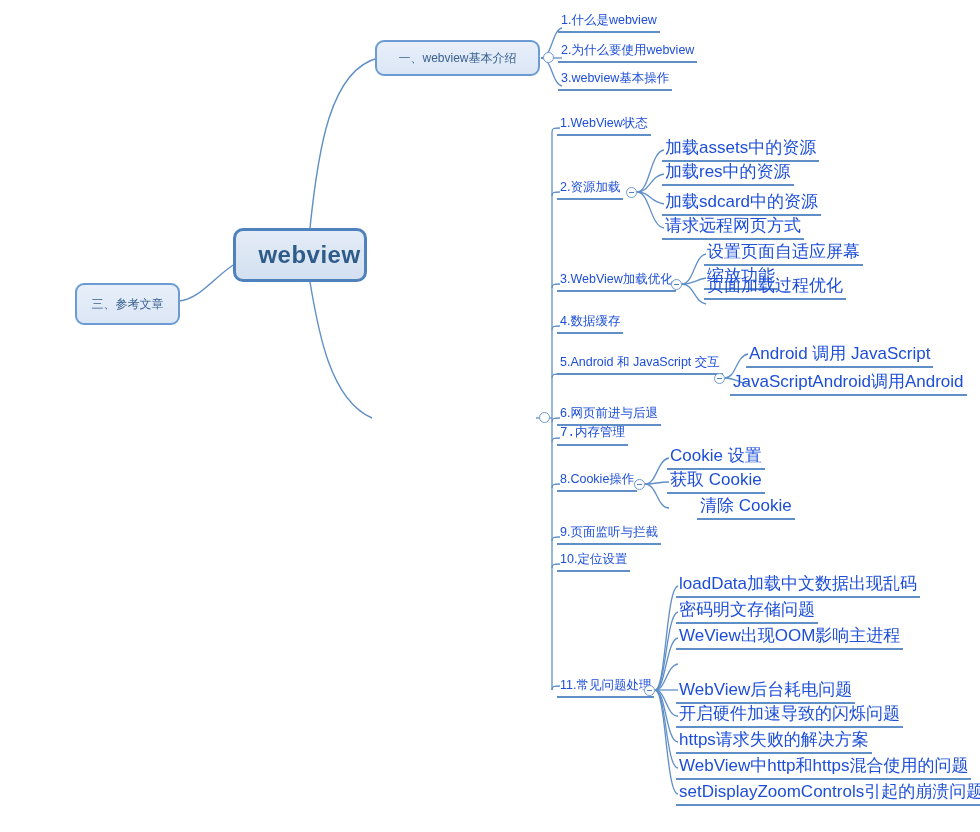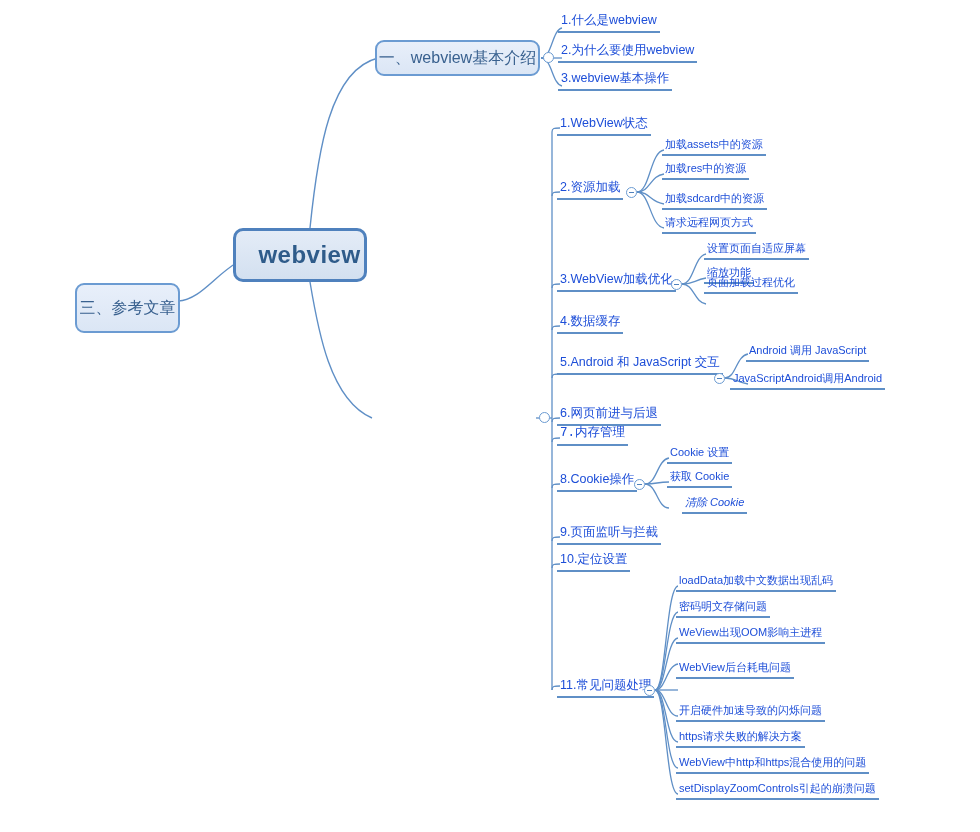--- a/index.html
+++ b/index.html
@@ -49,21 +49,21 @@
   .branch-node {
     position: absolute;
     box-sizing: border-box;
     background: linear-gradient(180deg, #e8effa 0%, #dbe6f5 100%);
     border: 2px solid #6b9bd2;
     border-radius: 9px;
     display: flex;
     align-items: center;
     justify-content: center;
     color: #39618f;
-    font-size: 16px;
+    font-size: 12px;
     white-space: nowrap;
   }
 
   
   .topic {
     position: absolute;
     white-space: nowrap;
     color: #1d4ed8;
     line-height: 1;
   }
@@ -71,21 +71,21 @@
     display: inline-block;
     padding: 0 3px 3px 3px;
   }
   .topic .rule {
     display: block;
     height: 2px;
     background: #5f8fc6;
     margin-top: 1px;
   }
   .lvl2 { font-size: 12.5px; }
-  .lvl3 { font-size: 11px; }
+  .lvl3 { font-size: 17px; }
 
   
   .toggle {
     position: absolute;
     width: 11px;
     height: 11px;
     box-sizing: border-box;
     border: 1px solid #6b9bd2;
     border-radius: 50%;
     background: #ffffff;
@@ -284,21 +284,21 @@
   <div class="toggle minus" style="left:634px; top:479px;"></div>
 
   <div class="topic lvl3" style="left:667px; top:447px;">
     <span class="label">Cookie 设置</span>
     <span class="rule"></span>
   </div>
   <div class="topic lvl3" style="left:667px; top:471px;text-decoration:underline;">
     <span class="label">获取 Cookie</span>
     <span class="rule"></span>
   </div>
-  <div class="topic lvl3" style="left:682px; top:497px;font-style:italic;">
+  <div class="topic lvl3" style="left:697px; top:497px;">
     <span class="label">清除 Cookie</span>
     <span class="rule"></span>
   </div>
 
   <div class="topic lvl2" style="left:557px; top:526px;">
     <span class="label">9.页面监听与拦截</span>
     <span class="rule"></span>
   </div>
   <div class="topic lvl2" style="left:557px; top:553px;">
     <span class="label">10.定位设置</span>
@@ -316,38 +316,38 @@
     <span class="rule"></span>
   </div>
   <div class="topic lvl3" style="left:676px; top:601px;">
     <span class="label">密码明文存储问题</span>
     <span class="rule"></span>
   </div>
   <div class="topic lvl3" style="left:676px; top:627px;">
     <span class="label">WeView出现OOM影响主进程</span>
     <span class="rule"></span>
   </div>
-  <div class="topic lvl3" style="left:676px; top:662px;text-align:right;">
+  <div class="topic lvl3" style="left:676px; top:681px;text-align:right;">
     <span class="label">WebView后台耗电问题</span>
     <span class="rule"></span>
   </div>
   <div class="topic lvl3" style="left:676px; top:705px;">
     <span class="label">开启硬件加速导致的闪烁问题</span>
     <span class="rule"></span>
   </div>
   <div class="topic lvl3" style="left:676px; top:731px;">
     <span class="label">https请求失败的解决方案</span>
     <span class="rule"></span>
   </div>
   <div class="topic lvl3" style="left:676px; top:783px;">
     <span class="label">setDisplayZoomControls引起的崩溃问题</span>
     <span class="rule"></span>
   </div>
   <div class="topic lvl3" style="left:676px; top:757px;">
     <span class="label">WebView中http和https混合使用的问题</span>
     <span class="rule"></span>
   </div>
 
-  <div class="branch-node" style="left:75px; top:283px; width:105px; height:50px;">
+  <div class="branch-node" style="left:75px; top:283px; width:105px; height:42px;">
     <span>三、参考文章</span>
   </div>
 
 </div>
 
 </body></html>

